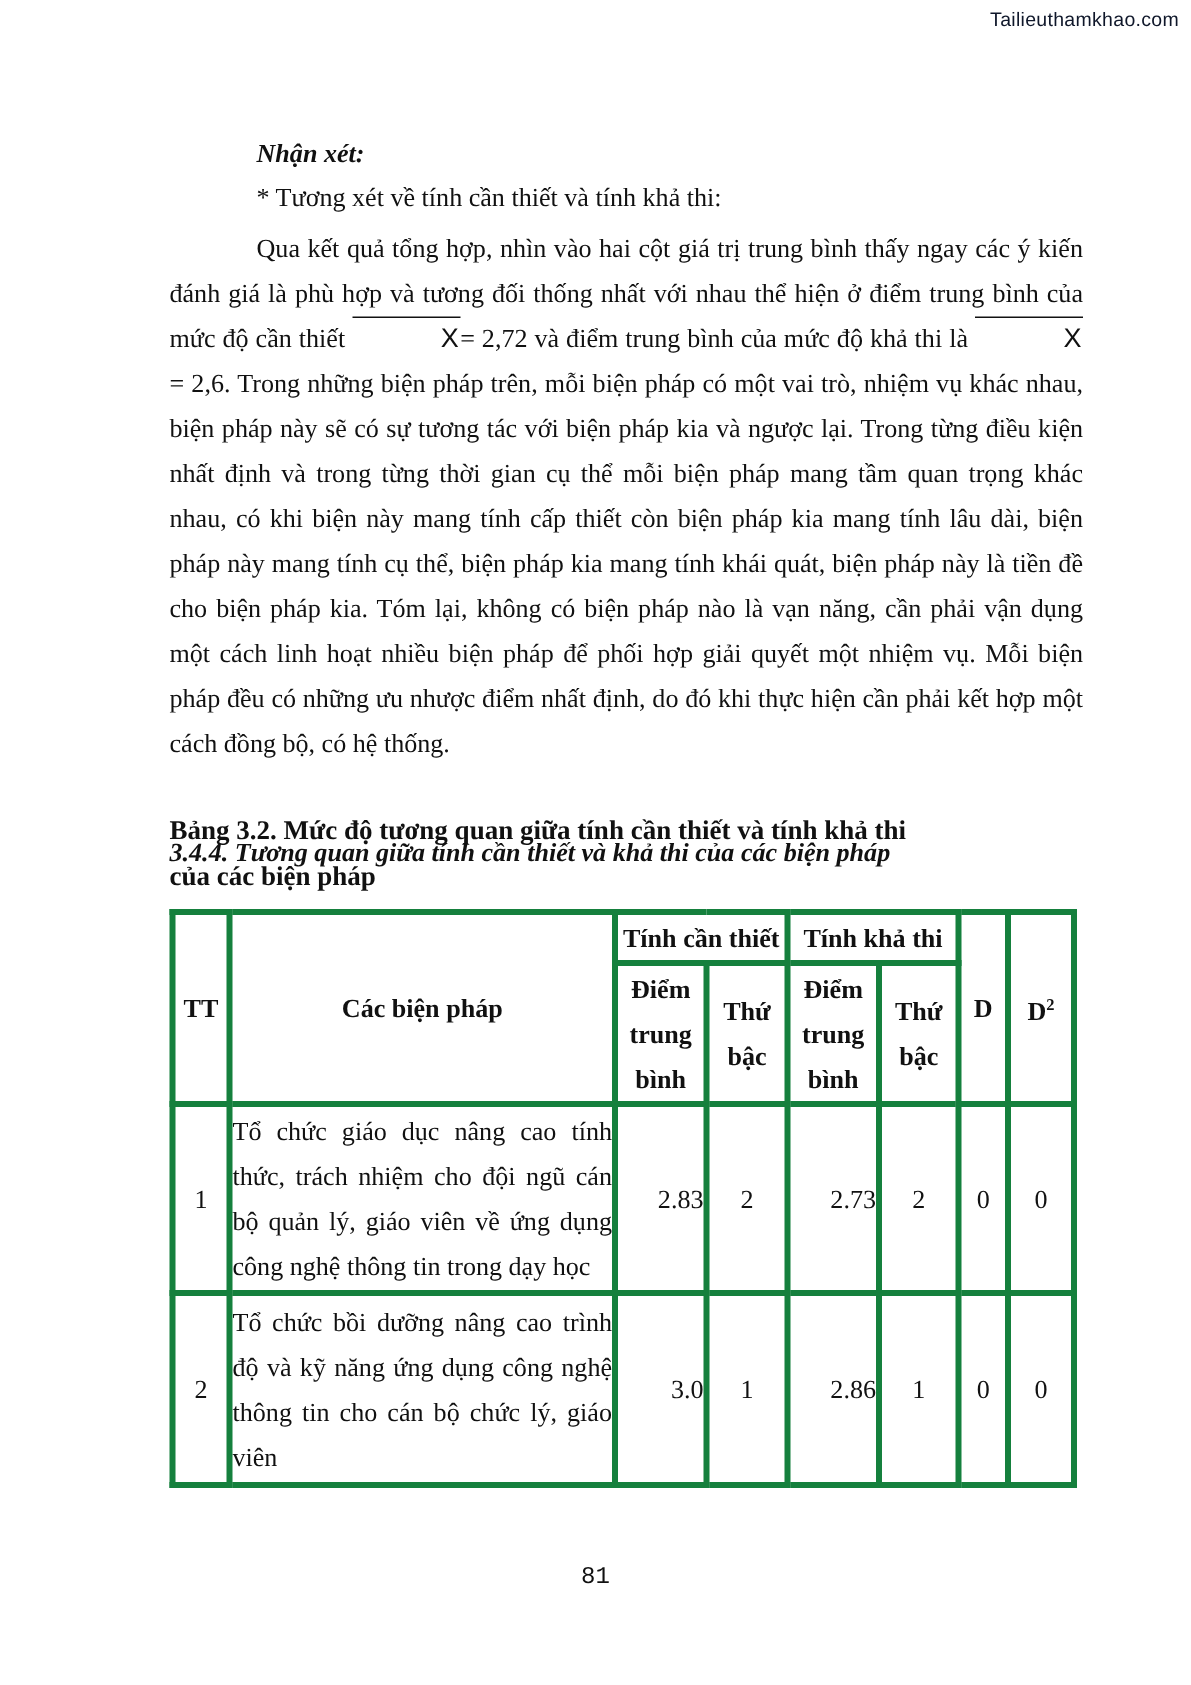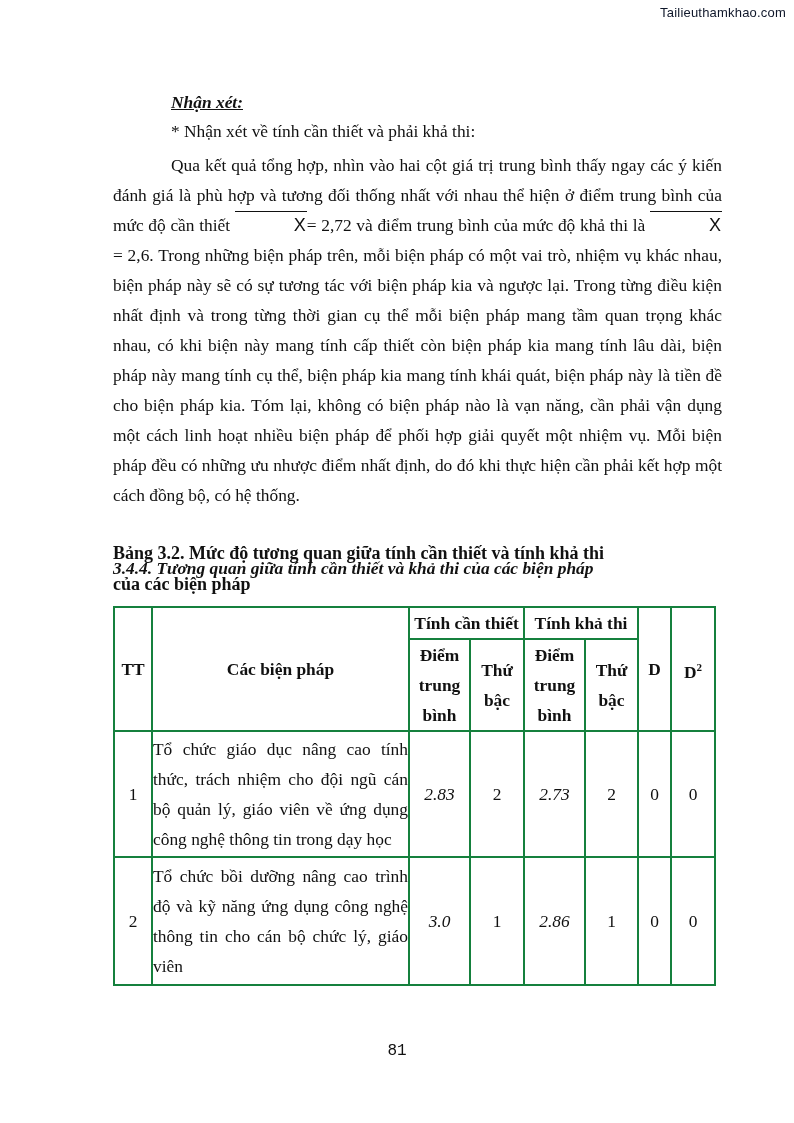--- a/index.html
+++ b/index.html
@@ -8,21 +8,21 @@
     font-family: "Liberation Serif", "DejaVu Serif", serif;
     color: #111;
   }
   .watermark {
     position: absolute; top: 5px; right: 8px;
     font-family: "Liberation Sans", "DejaVu Sans", sans-serif;
     font-size: 13px; color: #0f172a; letter-spacing: 0.2px;
   }
   .heading-italic {
     position: absolute; left: 171px; top: 92px;
-    font-weight: bold; font-style: italic; font-size: 17.4px; text-decoration: underline;
+    font-weight: bold; font-style: italic; font-size: 17.4px;
   }
   .line-indent {
     position: absolute; left: 171px; font-size: 17.4px;
   }
   .para {
     position: absolute; left: 113px; top: 150px; width: 609px;
     font-size: 17.4px; line-height: 30px; text-align: justify;
     text-indent: 58px;
   }
   .xbar {
@@ -38,50 +38,50 @@
   }
   .caption {
     position: absolute; left: 113px; width: 609px; text-align: left;
     font-weight: bold; font-size: 18px;
   }
   table.data {
     position: absolute; left: 113px; top: 606px;
     border-collapse: collapse; font-size: 17.4px;
   }
   table.data td, table.data th {
-    border: 2px solid #15803d; padding: 0; vertical-align: middle;
+    border: 4px solid #15803d; padding: 0; vertical-align: middle;
   }
   table.data th { font-weight: bold; text-align: center; line-height: 30px; }
   .c-tt { width: 38px; }
   .c-bp { width: 257px; }
   .c-d1 { width: 61px; }
   .c-t1 { width: 54px; }
   .c-d2 { width: 61px; }
   .c-t2 { width: 53px; }
   .c-D  { width: 33px; }
   .c-D2 { width: 44px; }
-  td.num-r { text-align: center; padding-right: 6px; font-style: italic; }
+  td.num-r { text-align: right; padding-right: 6px; }
   td.num-c { text-align: center; }
   td.desc {
     text-align: justify; line-height: 30px; padding: 2px 6px 2px 6px;
   }
   sup { font-size: 11px; vertical-align: 7px; }
   .page-number {
     position: absolute; top: 1042px; left: 0; width: 794px; text-align: center;
     font-size: 16px;
     font-family: Liberation Mono, monospace;
   }
 </style>
 </head>
 <body>
 
 <div class="watermark">Tailieuthamkhao.com</div>
 
 <div class="heading-italic">Nhận xét:</div>
-<div class="line-indent" style="top:121px;">* Nhận xét về tính cần thiết và phải khả thi:</div>
+<div class="line-indent" style="top:121px;">* Tương xét về tính cần thiết và tính khả thi:</div>
 
 <div class="para"><span>Qua kết quả tổng hợp, nhìn vào hai cột giá trị trung bình thấy ngay các ý kiến đánh giá là phù hợp và tương đối thống nhất với nhau thể hiện ở điểm trung bình của mức độ cần thiết </span><span class="xbar">X</span><span>= 2,72 và điểm trung bình của mức độ khả thi là </span><span class="xbar">X</span><span>= 2,6. Trong những biện pháp trên, mỗi biện pháp có một vai trò, nhiệm vụ khác nhau, biện pháp này sẽ có sự tương tác với biện pháp kia và ngược lại. Trong từng điều kiện nhất định và trong từng thời gian cụ thể mỗi biện pháp mang tầm quan trọng khác nhau, có khi biện này mang tính cấp thiết còn biện pháp kia mang tính lâu dài, biện pháp này mang tính cụ thể, biện pháp kia mang tính khái quát, biện pháp này là tiền đề cho biện pháp kia. Tóm lại, không có biện pháp nào là vạn năng, cần phải vận dụng một cách linh hoạt nhiều biện pháp để phối hợp giải quyết một nhiệm vụ. Mỗi biện pháp đều có những ưu nhược điểm nhất định, do đó khi thực hiện cần phải kết hợp một cách đồng bộ, có hệ thống.</span></div>
 
 <div class="section">3.4.4. Tương quan giữa tính cần thiết và khả thi của các biện pháp</div>
 
 <div class="caption" style="top:543px;">Bảng 3.2. Mức độ tương quan giữa tính cần thiết và tính khả thi</div>
 <div class="caption" style="top:574px;">của các biện pháp</div>
 
 <table class="data">
   <colgroup>

